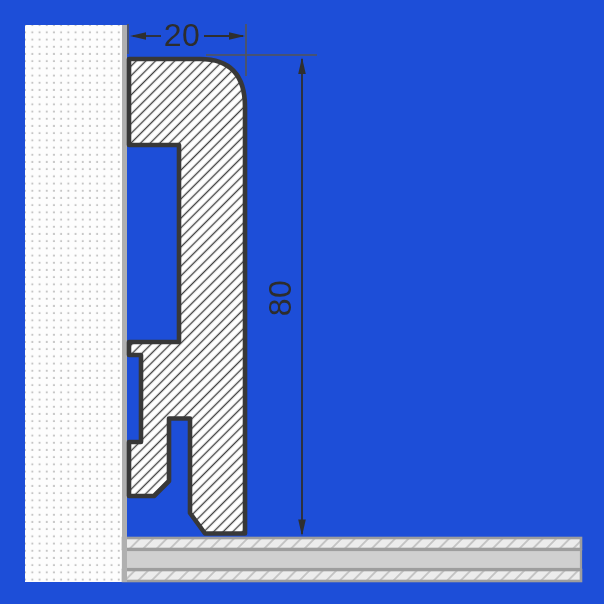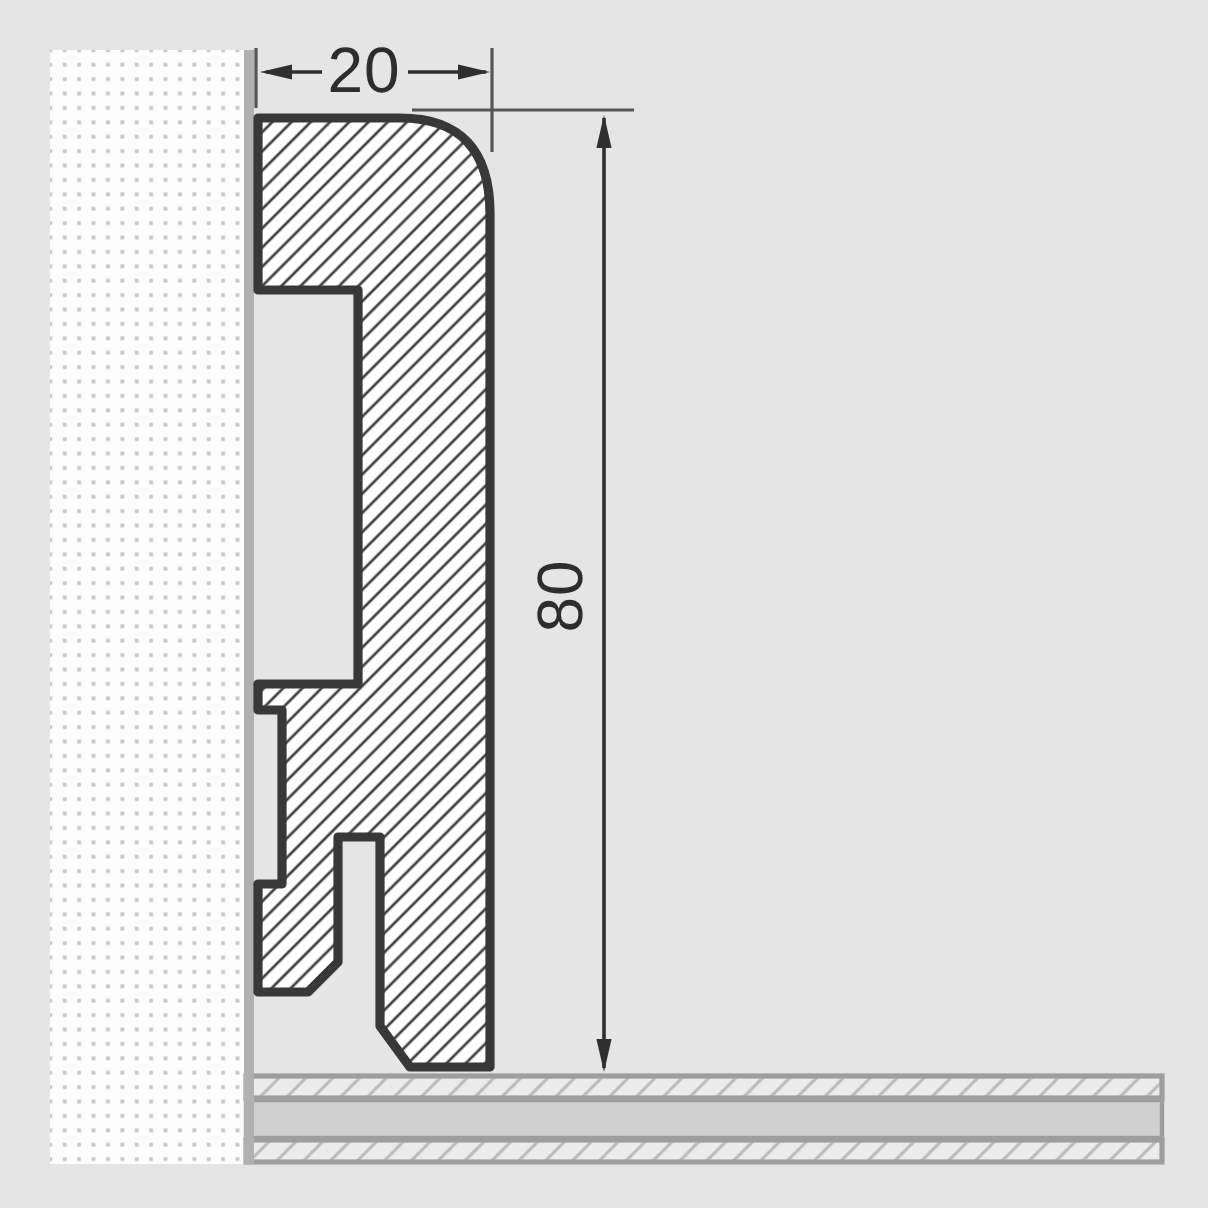--- a/index.html
+++ b/index.html
@@ -8,21 +8,21 @@
     background: #ffffff;
     width: 604px;
     height: 604px;
     overflow: hidden;
     font-family: "Liberation Sans", sans-serif;
   }
   .canvas {
     position: relative;
     width: 604px;
     height: 604px;
-    background: #e5e5e5;
+    background: #1d4ed8;
   }
   svg { display: block; }
   .dim-text {
     font-family: "Liberation Sans", sans-serif;
     font-size: 32px;
     letter-spacing: 0.5px;
   }
 </style>
 </head>
 <body>

